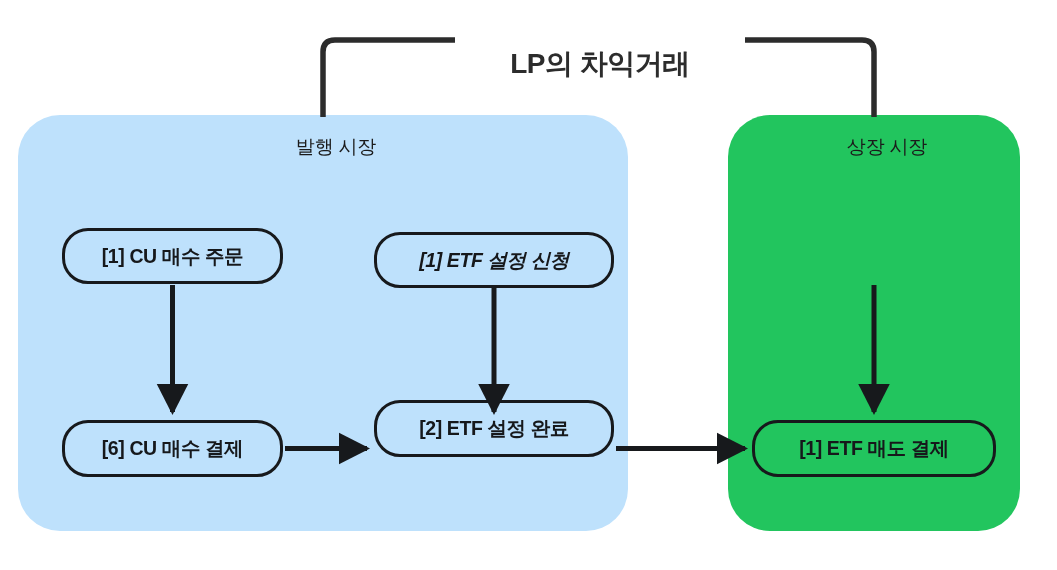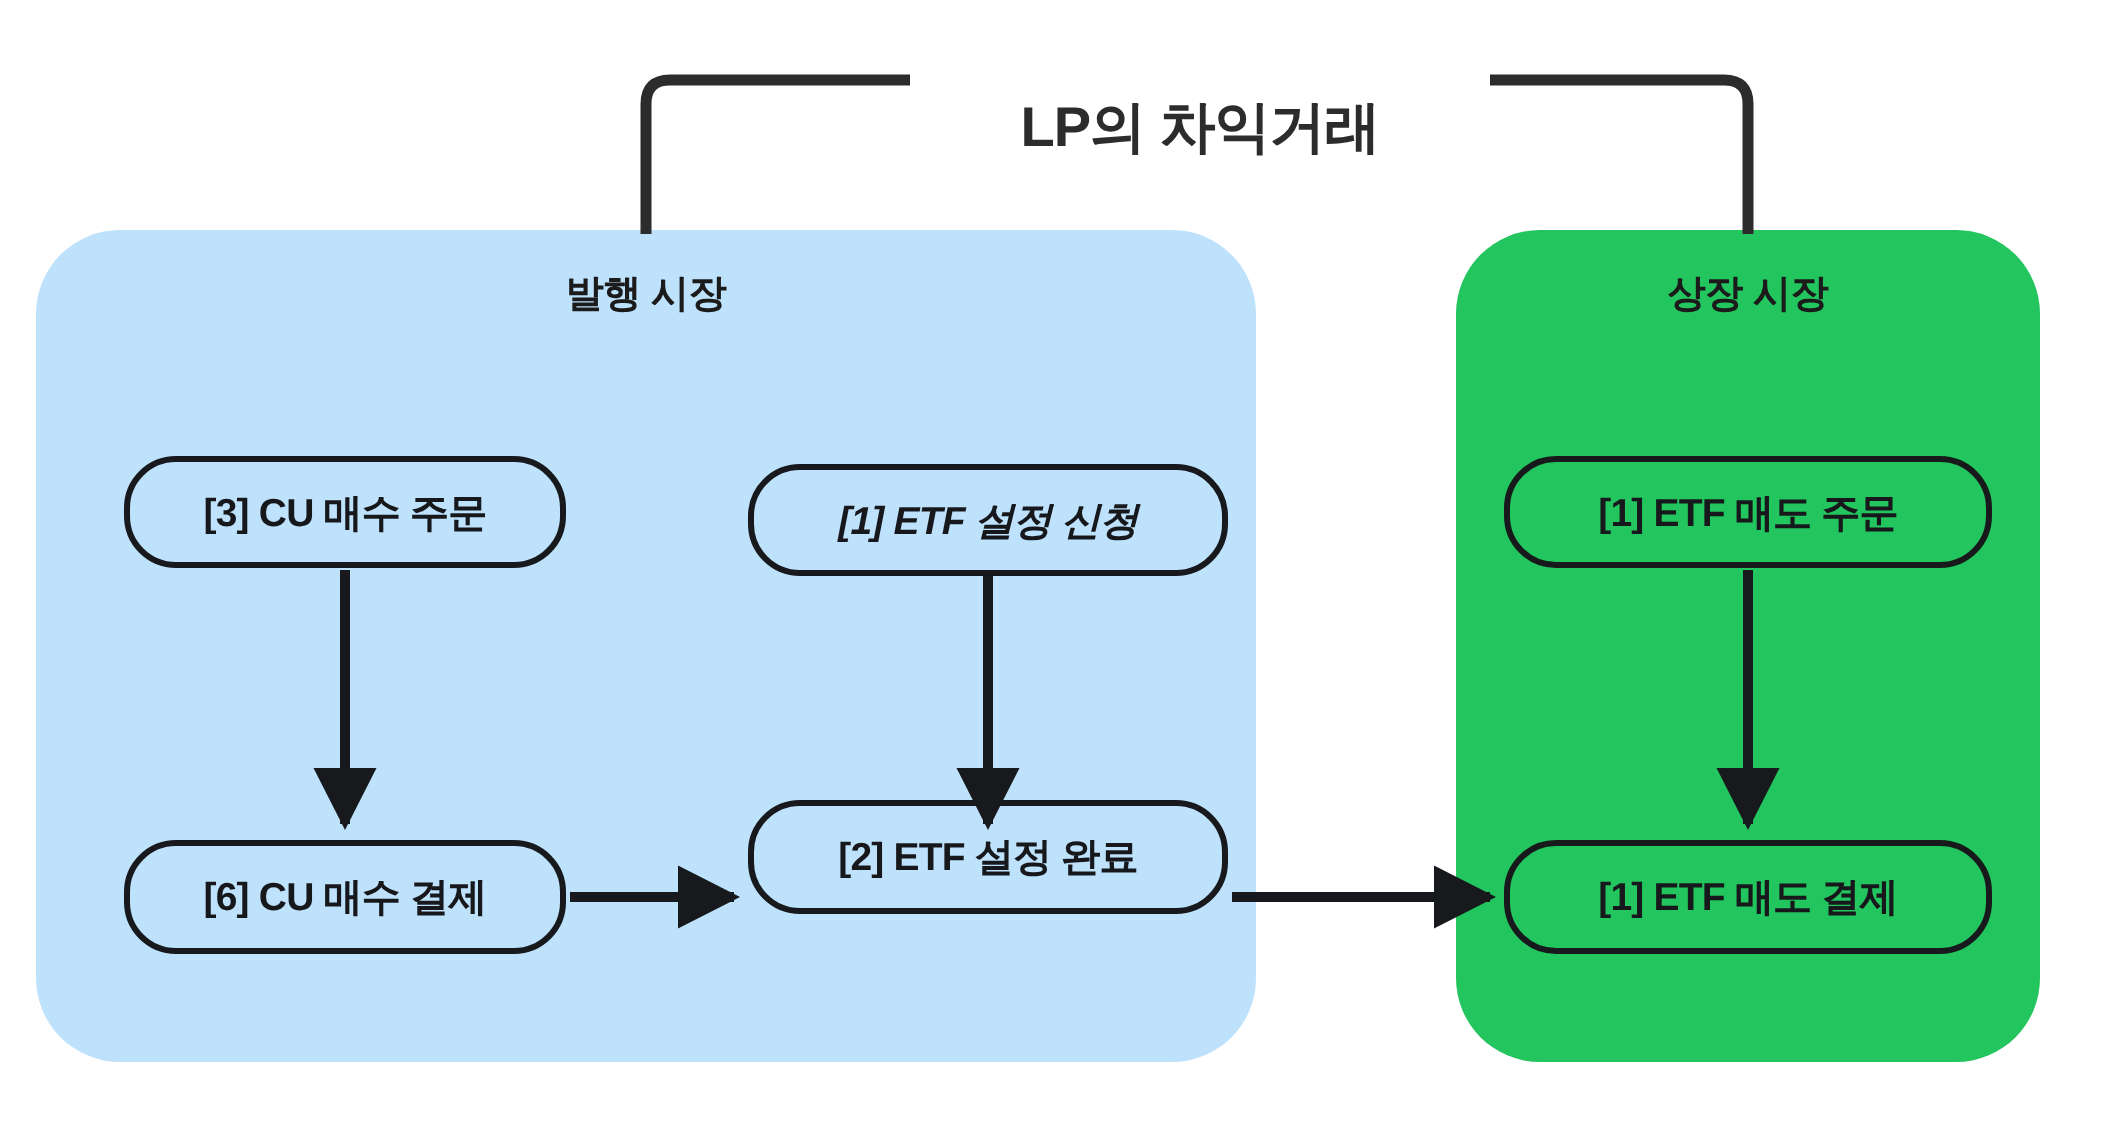--- a/index.html
+++ b/index.html
@@ -32,25 +32,25 @@
   #panel-listed {
     left: 728px;
     top: 115px;
     width: 292px;
     height: 416px;
     background: #22c55e;
   }
   .panel-label {
     position: absolute;
     top: 19px;
-    left: 0;
+    left: 13px;
     width: 100%;
     text-align: center;
     font-size: 19px;
-    font-weight: 700;
+    font-weight: 400;
     color: #1b1b1b;
     letter-spacing: -0.2px;
     white-space: nowrap;
   }
 
   
   .node {
     position: absolute;
     border: 3px solid #17191c;
     border-radius: 26px;
@@ -124,25 +124,24 @@
 
     <line x1="874" y1="285" x2="874" y2="412" stroke="#17191c" stroke-width="5" marker-end="url(#arrowhead)"></line>
 
     <line x1="285" y1="448.5" x2="367" y2="448.5" stroke="#17191c" stroke-width="5" marker-end="url(#arrowhead)"></line>
 
     <line x1="616" y1="448.5" x2="745" y2="448.5" stroke="#17191c" stroke-width="5" marker-end="url(#arrowhead)"></line>
   </svg>
 
   <div id="bracket-title">LP의 차익거래</div>
 
-  <div class="node" id="node-cu-order">[3] CU 매수 주문</div>
+  <div class="node" id="node-cu-order">[1] CU 매수 주문</div>
 
   <div class="node" id="node-etf-create">[1] ETF 설정 신청</div>
 
   <div class="node" id="node-cu-settle">[6] CU 매수 결제</div>
 
   <div class="node" id="node-etf-done">[2] ETF 설정 완료</div>
 
-  <div class="node" id="node-etf-sell">[1] ETF 매도 주문</div>
 
   <div class="node" id="node-etf-sell-settle">[1] ETF 매도 결제</div>
 
 </div>
 
 </body></html>

